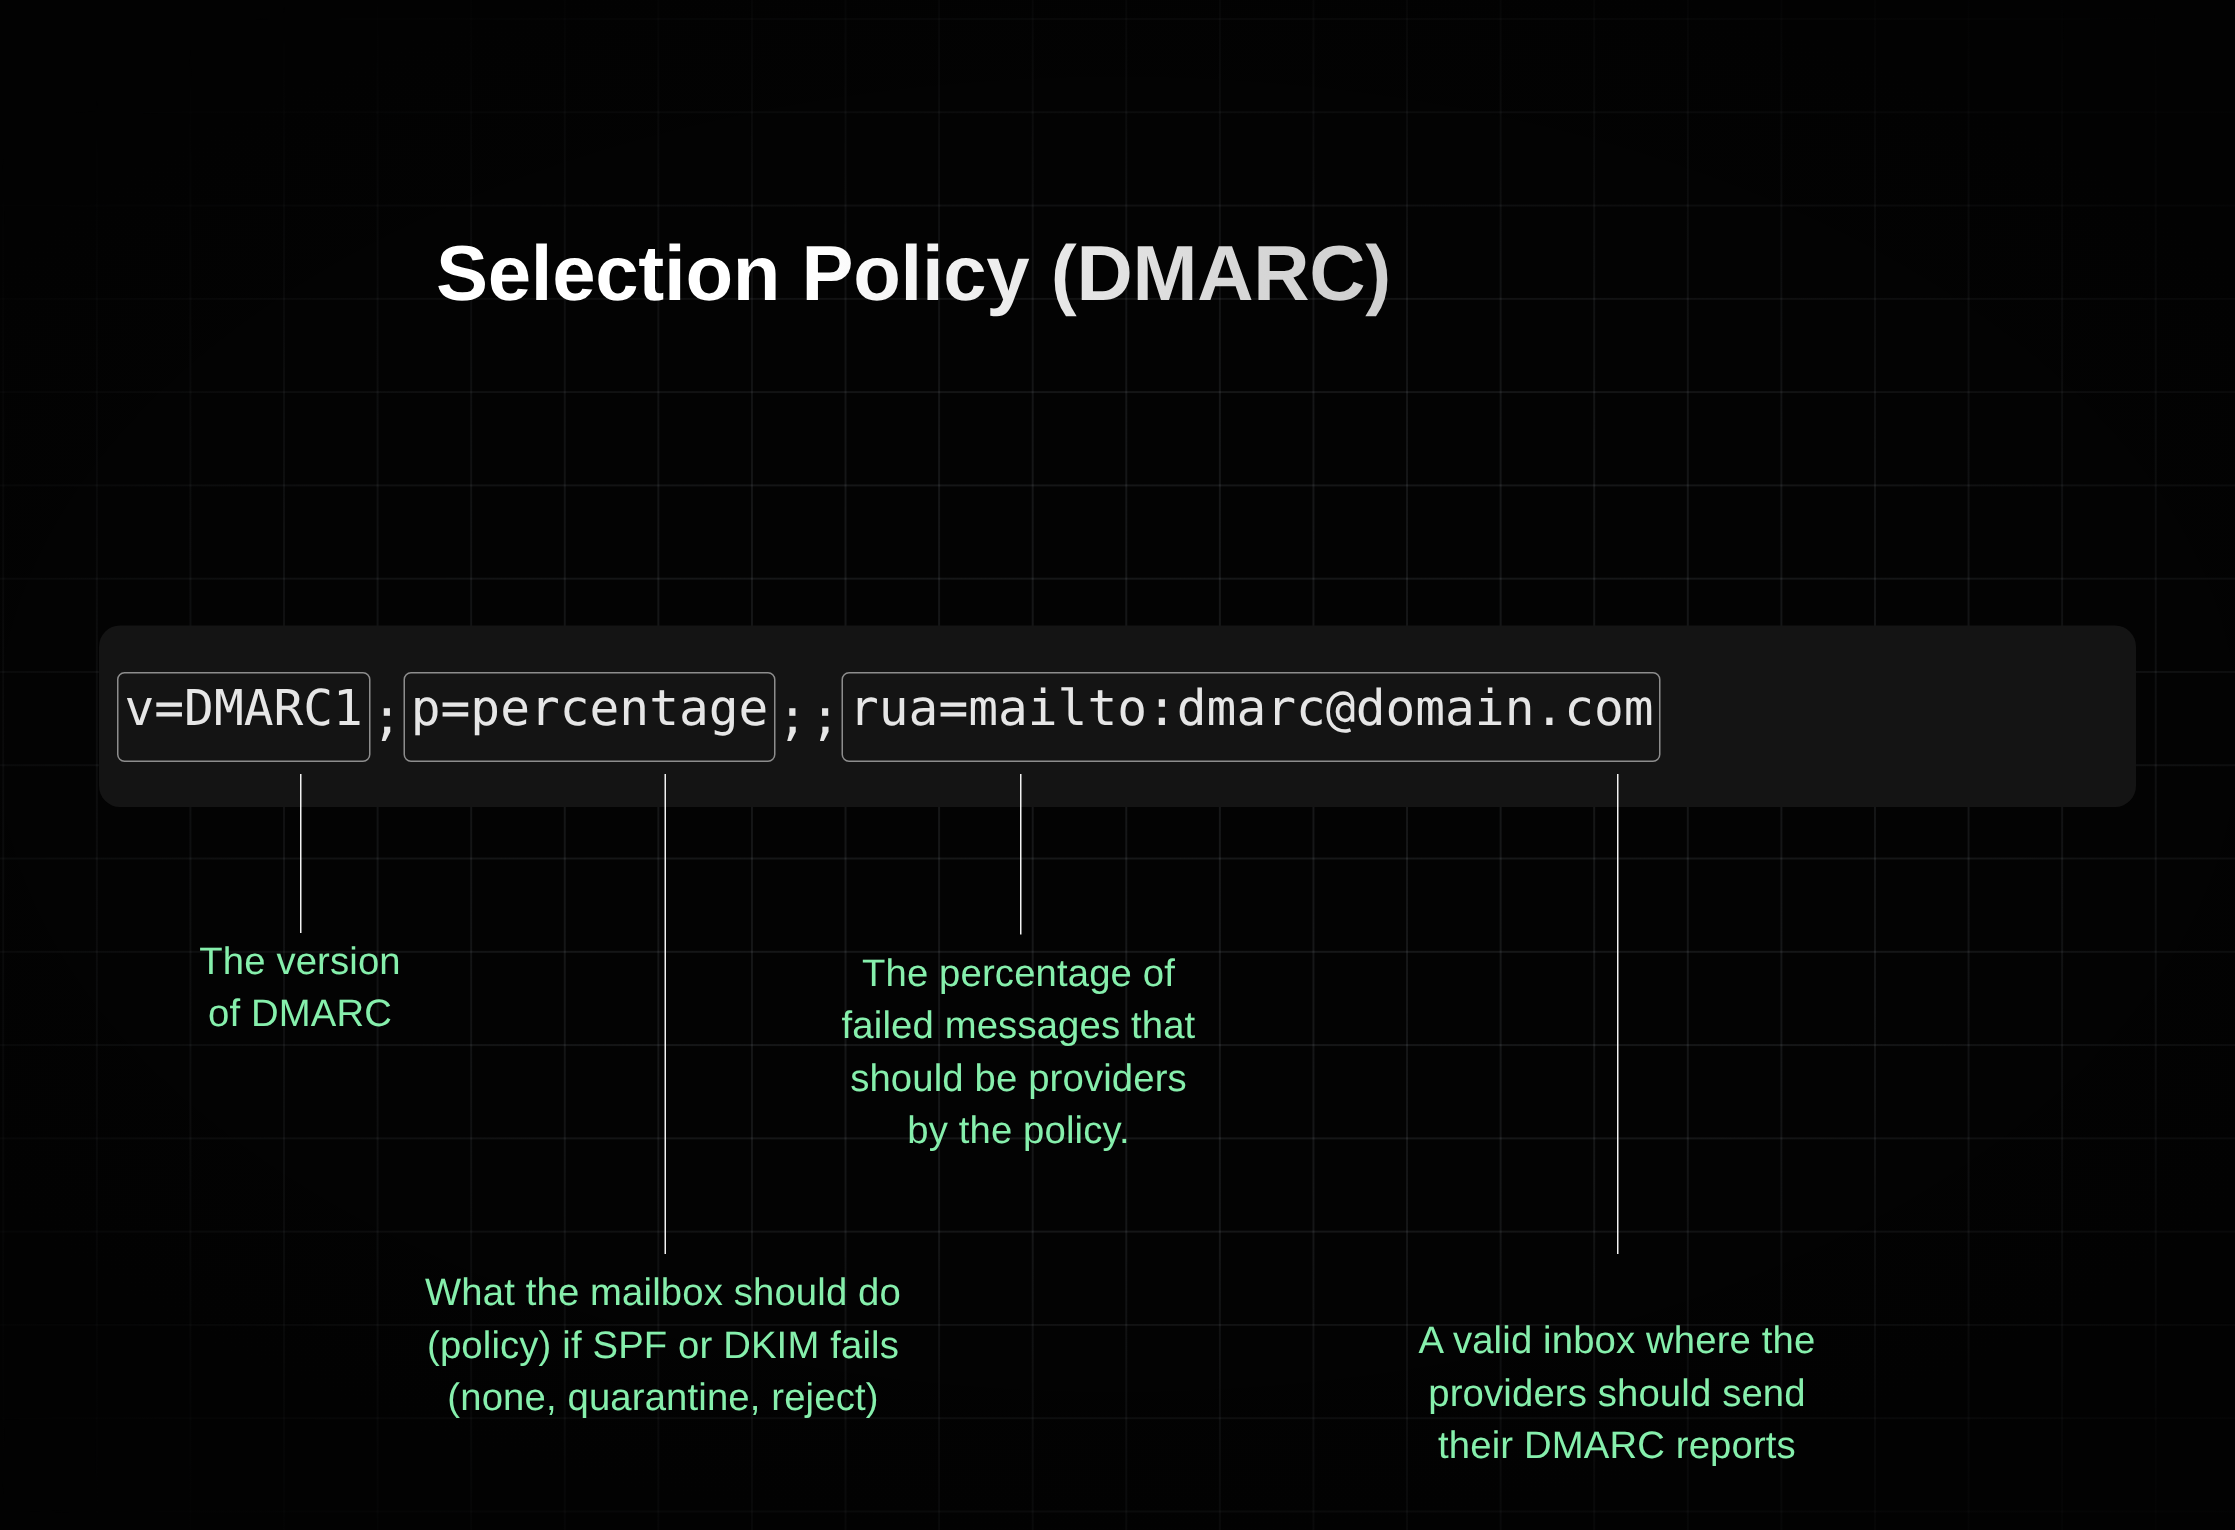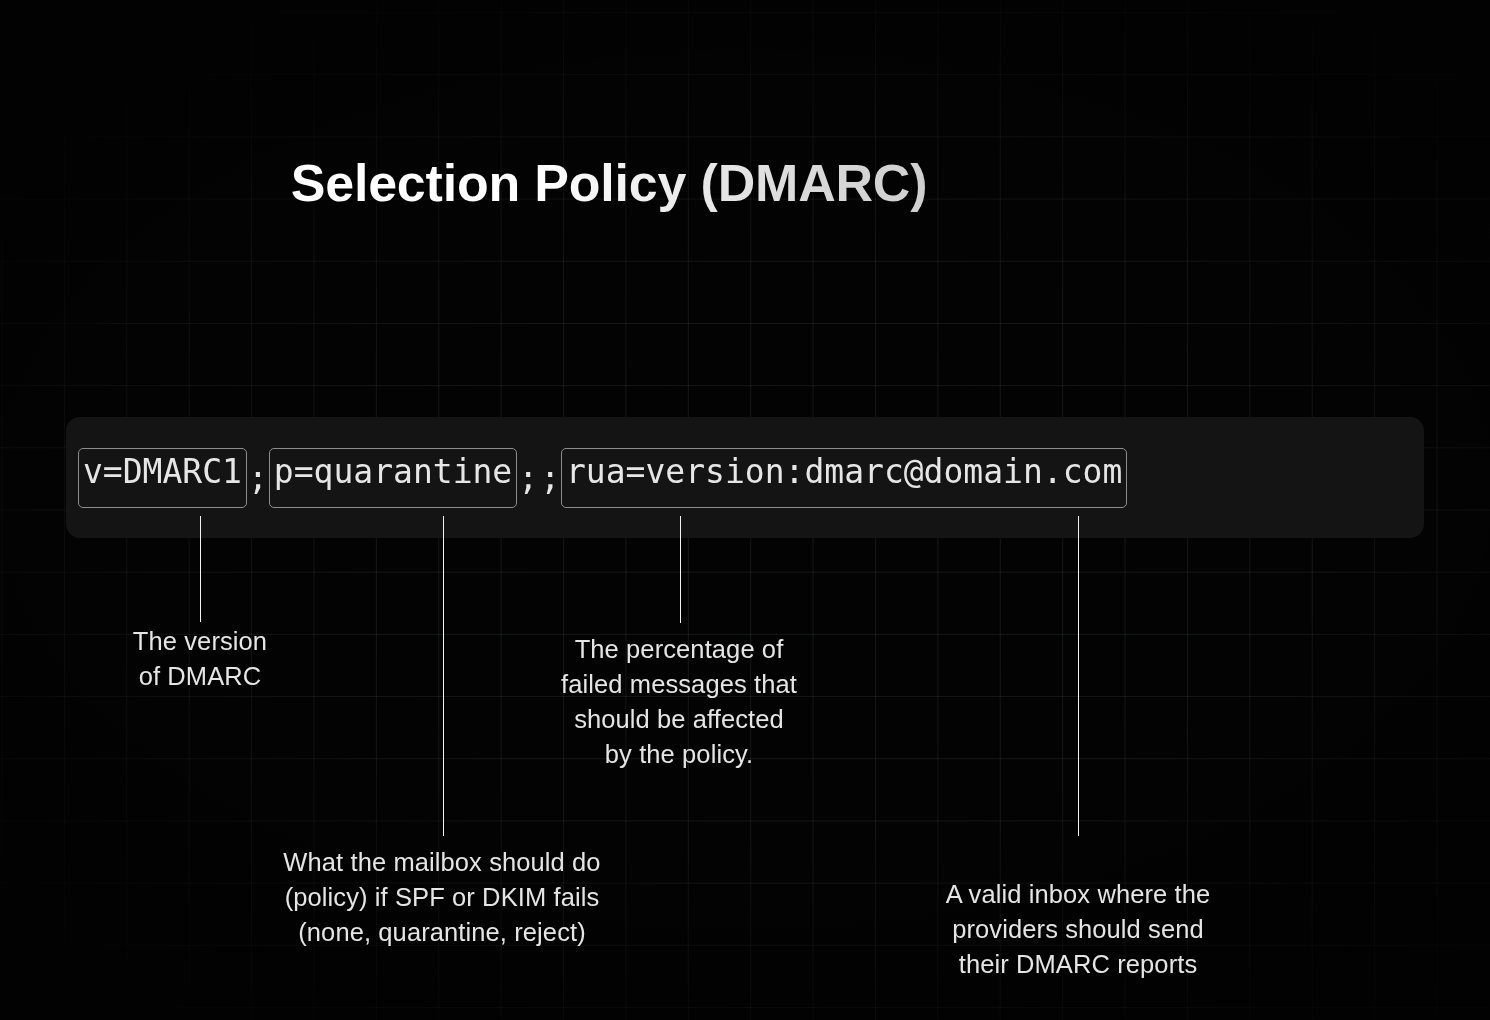--- a/index.html
+++ b/index.html
@@ -112,21 +112,21 @@
   
   .connector {
     position: absolute;
     width: 1.4px;
     background: #f2f2f2;
   }
 
   
   .callout {
     position: absolute;
-    color: #e5e5e5;
+    color: #86efac;
     font-size: 25.5px;
     line-height: 35px;
     text-align: center;
     letter-spacing: 0.1px;
     white-space: pre-line;
   }
 </style>
 </head>
 <body>
 
@@ -134,41 +134,41 @@
 
   <div id="grid-layer"></div>
   <div id="grid-vignette"></div>
 
   <h1 id="page-title">Selection Policy (DMARC)</h1>
 
   <div id="record-panel">
     <div id="record-line">
       <span class="tag-box">v=DMARC1</span>
       <span class="tag-sep">;</span>
-      <span class="tag-box">p=quarantine</span>
+      <span class="tag-box">p=percentage</span>
       <span class="tag-sep">;</span>
       <span class="tag-sep">;</span>
-      <span class="tag-box">rua=version:dmarc@domain.com</span>
+      <span class="tag-box">rua=mailto:dmarc@domain.com</span>
     </div>
   </div>
 
   <div class="connector" style="left:200px; top:516px; height:106px;"></div>
   <div class="connector" style="left:443px; top:516px; height:320px;"></div>
   <div class="connector" style="left:680px; top:516px; height:107px;"></div>
   <div class="connector" style="left:1078px; top:516px; height:320px;"></div>
 
   <div class="callout" style="left:80px; top:624px; width:240px;">The version
 of DMARC</div>
 
   <div class="callout" style="left:232px; top:845px; width:420px;">What the mailbox should do
 (policy) if SPF or DKIM fails
 (none, quarantine, reject)</div>
 
   <div class="callout" style="left:509px; top:632px; width:340px;">The percentage of
 failed messages that
-should be affected
+should be providers
 by the policy.</div>
 
   <div class="callout" style="left:875px; top:845px; width:406px;margin-top:32px;">A valid inbox where the
 providers should send
 their DMARC reports</div>
 
 </div>
 
 </body></html>

